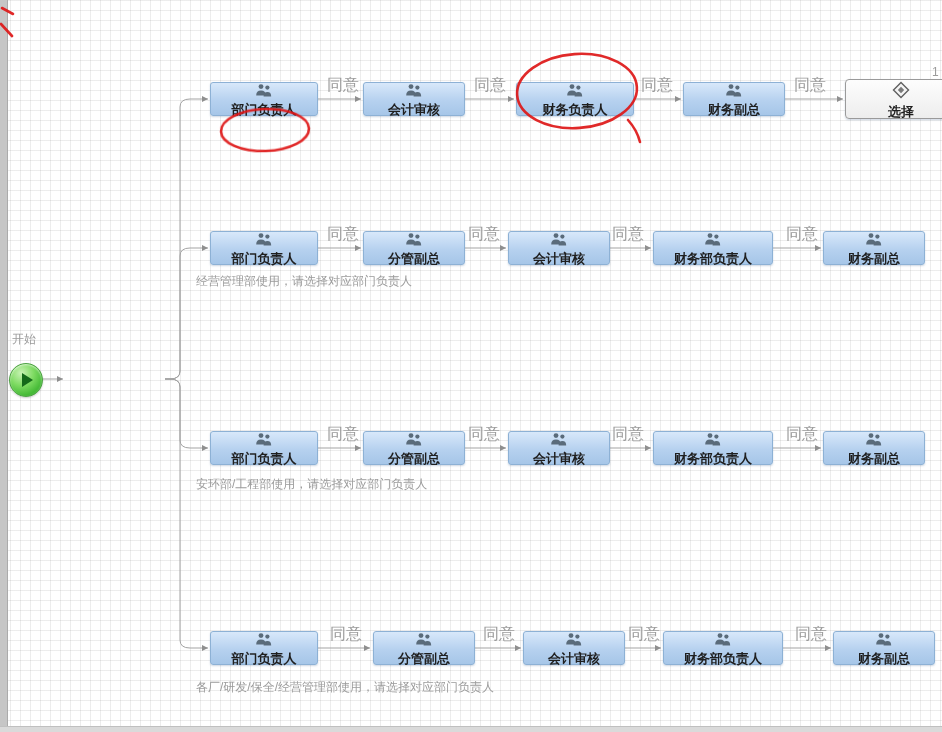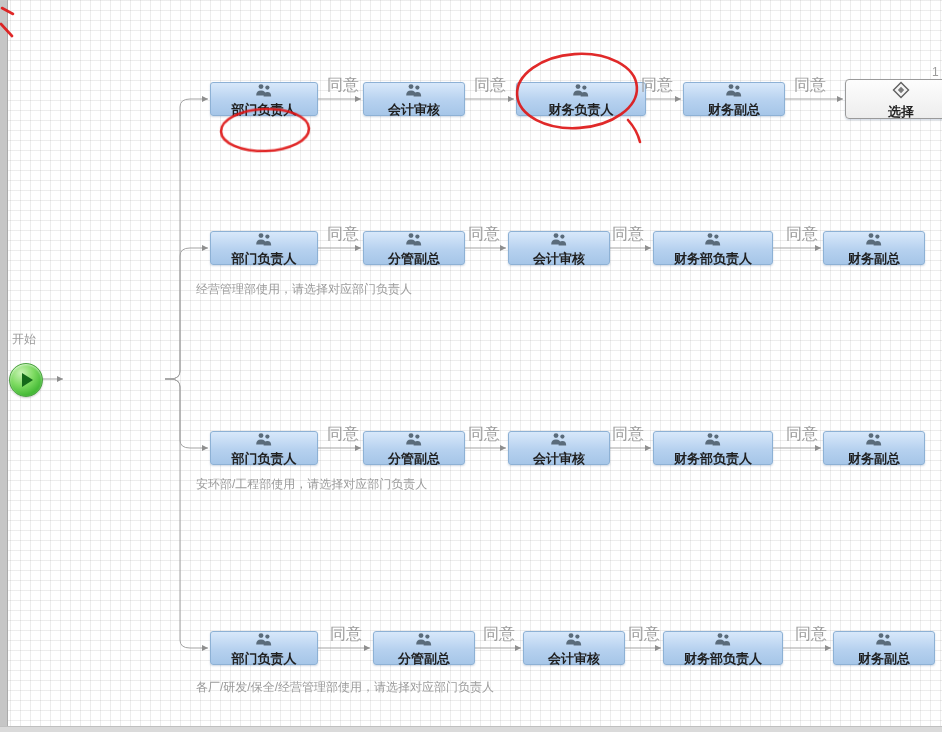--- a/index.html
+++ b/index.html
@@ -114,21 +114,21 @@
         <use href="#icon-users"></use>
       </svg>
     <span class="node-label">部门负责人</span>
   </div>
   <div class="node" style="left:363px;top:82px;width:102px">
     <svg class="users-icon">
         <use href="#icon-users"></use>
       </svg>
     <span class="node-label">会计审核</span>
   </div>
-  <div class="node" style="left:516px;top:82px;width:130px">
+  <div class="node" style="left:516px;top:82px;width:118px">
     <svg class="users-icon">
         <use href="#icon-users"></use>
       </svg>
     <span class="node-label">财务负责人</span>
   </div>
   <div class="node" style="left:683px;top:82px;width:102px">
     <svg class="users-icon">
         <use href="#icon-users"></use>
       </svg>
     <span class="node-label">财务副总</span>
@@ -172,21 +172,21 @@
   <div class="node" style="left:823px;top:231px;width:102px">
     <svg class="users-icon">
         <use href="#icon-users"></use>
       </svg>
     <span class="node-label">财务副总</span>
   </div>
   <span class="agree" style="left:327px;top:226px">同意</span>
   <span class="agree" style="left:468px;top:226px">同意</span>
   <span class="agree" style="left:612px;top:226px">同意</span>
   <span class="agree" style="left:786px;top:226px">同意</span>
-  <div class="note" style="left:196px;top:282px">经营管理部使用，请选择对应部门负责人</div>
+  <div class="note" style="left:196px;top:274px">经营管理部使用，请选择对应部门负责人</div>
 
   <div class="node" style="left:210px;top:431px;width:108px">
     <svg class="users-icon">
         <use href="#icon-users"></use>
       </svg>
     <span class="node-label">部门负责人</span>
   </div>
   <div class="node" style="left:363px;top:431px;width:102px">
     <svg class="users-icon">
         <use href="#icon-users"></use>

